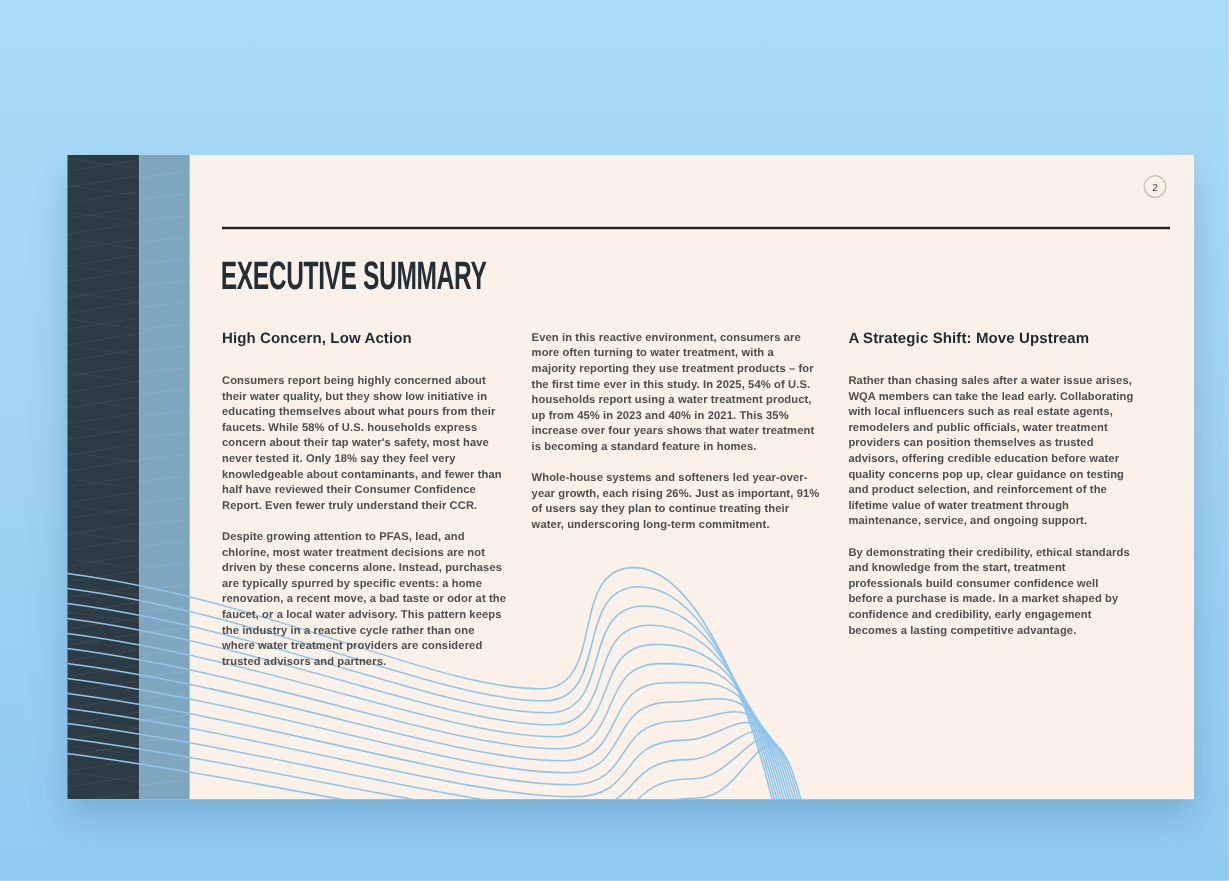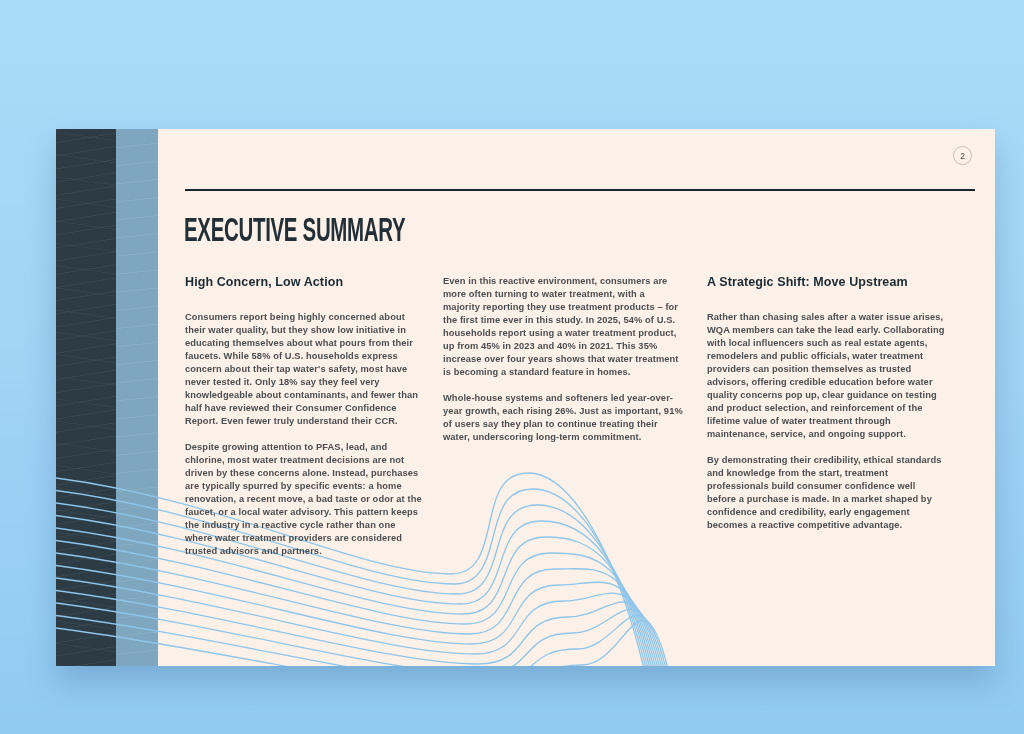--- a/index.html
+++ b/index.html
@@ -93,16 +93,16 @@
   </div>
 
   <div class="col col-1">
     <p>Even in this reactive environment, consumers are more often turning to water treatment, with a majority reporting they use treatment products – for the first time ever in this study. In 2025, 54% of U.S. households report using a water treatment product, up from 45% in 2023 and 40% in 2021. This 35% increase over four years shows that water treatment is becoming a standard feature in homes.</p>
     <p>Whole-house systems and softeners led year-over-year growth, each rising 26%. Just as important, 91% of users say they plan to continue treating their water, underscoring long-term commitment.</p>
   </div>
 
   <div class="col col-2">
     <h3>A Strategic Shift: Move Upstream</h3>
     <p>Rather than chasing sales after a water issue arises, WQA members can take the lead early. Collaborating with local influencers such as real estate agents, remodelers and public officials, water treatment providers can position themselves as trusted advisors, offering credible education before water quality concerns pop up, clear guidance on testing and product selection, and reinforcement of the lifetime value of water treatment through maintenance, service, and ongoing support.</p>
-    <p>By demonstrating their credibility, ethical standards and knowledge from the start, treatment professionals build consumer confidence well before a purchase is made. In a market shaped by confidence and credibility, early engagement becomes a reactive competitive advantage.</p>
+    <p>By demonstrating their credibility, ethical standards and knowledge from the start, treatment professionals build consumer confidence well before a purchase is made. In a market shaped by confidence and credibility, early engagement becomes a lasting competitive advantage.</p>
   </div>
 
 </div>
 
 </body></html>

